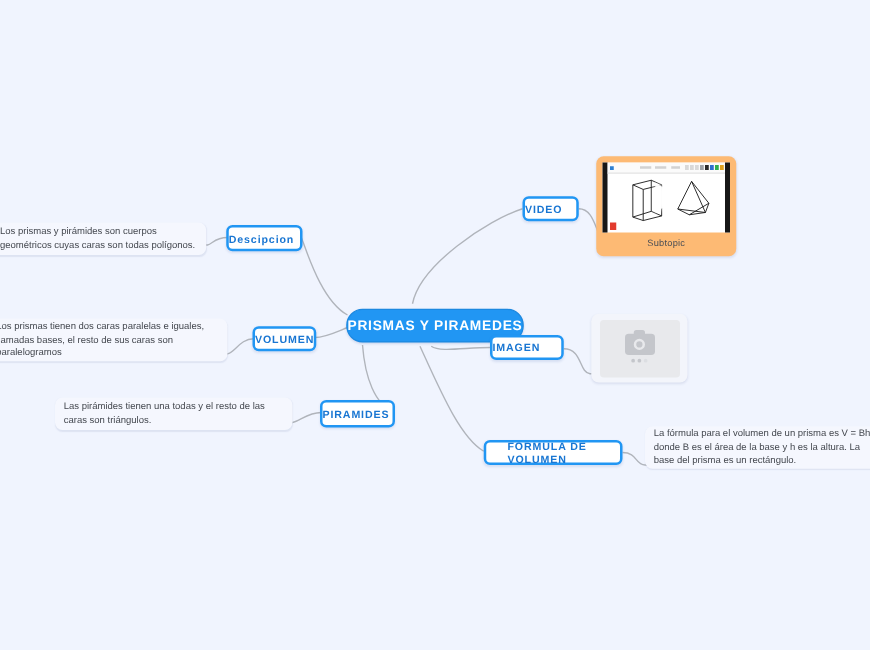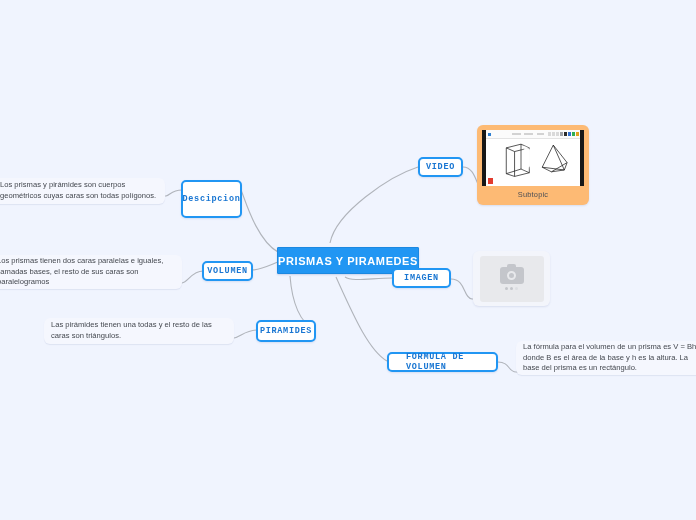--- a/index.html
+++ b/index.html
@@ -28,44 +28,43 @@
     pointer-events: none;
   }
   .node {
     position: absolute;
     box-sizing: border-box;
   }
   
   .central {
     background: #2196f3;
     border: 1px solid #1b88e0;
-    border-radius: 1px;
+    border-radius: 13px;
     color: #ffffff;
     font-size: 11px;
     font-weight: bold;
     letter-spacing: 0.6px;
     display: flex;
     align-items: center;
     justify-content: center;
     box-shadow: 0 1px 2px rgba(40,80,160,0.20);
   }
   
   .pill {
     background: #ffffff;
     border: 2px solid #2196f3;
     border-radius: 5px;
     color: #1976d2;
     font-size: 8.5px;
     font-weight: bold;
     letter-spacing: 0.7px;
     display: flex;
     align-items: center;
-    justify-content: center;
+    justify-content: flex-start;
     box-shadow: 0 1px 2px rgba(40,80,160,0.13);
-    font-family: Liberation Mono, monospace;
   }
   
   .note {
     background: #f5f7fe;
     border-radius: 6px;
     color: #44484f;
     font-size: 7.6px;
     line-height: 1.42;
     padding: 5px 7px;
     box-sizing: border-box;
@@ -222,21 +221,21 @@
       <path d="M451,279 C466,279 463,298 472,299 L500,299"></path>
 
       <path d="M498,362 C510,362 508,372 516,372 L540,372"></path>
     </g>
   </svg>
 
   <div class="node central" style="left:277px; top:247px; width:142px; height:27px;">
     <span>PRISMAS Y PIRAMEDES</span>
   </div>
 
-  <div class="node pill" style="left:181px; top:180px; width:61px; height:38px;">
+  <div class="node pill" style="left:181px; top:180px; width:61px; height:21px;">
     <span>Descipcion</span>
   </div>
   <div class="node note" style="left:-7px; top:178px; width:172px; height:26px;">
     <span>Los prismas y pirámides son cuerpos geométricos cuyas caras son todas polígonos.</span>
   </div>
 
   <div class="node pill" style="left:202px; top:261px; width:51px; height:20px;">
     <span>VOLUMEN</span>
   </div>
   <div class="node note" style="left:-10px; top:255px; width:192px; height:34px;">

